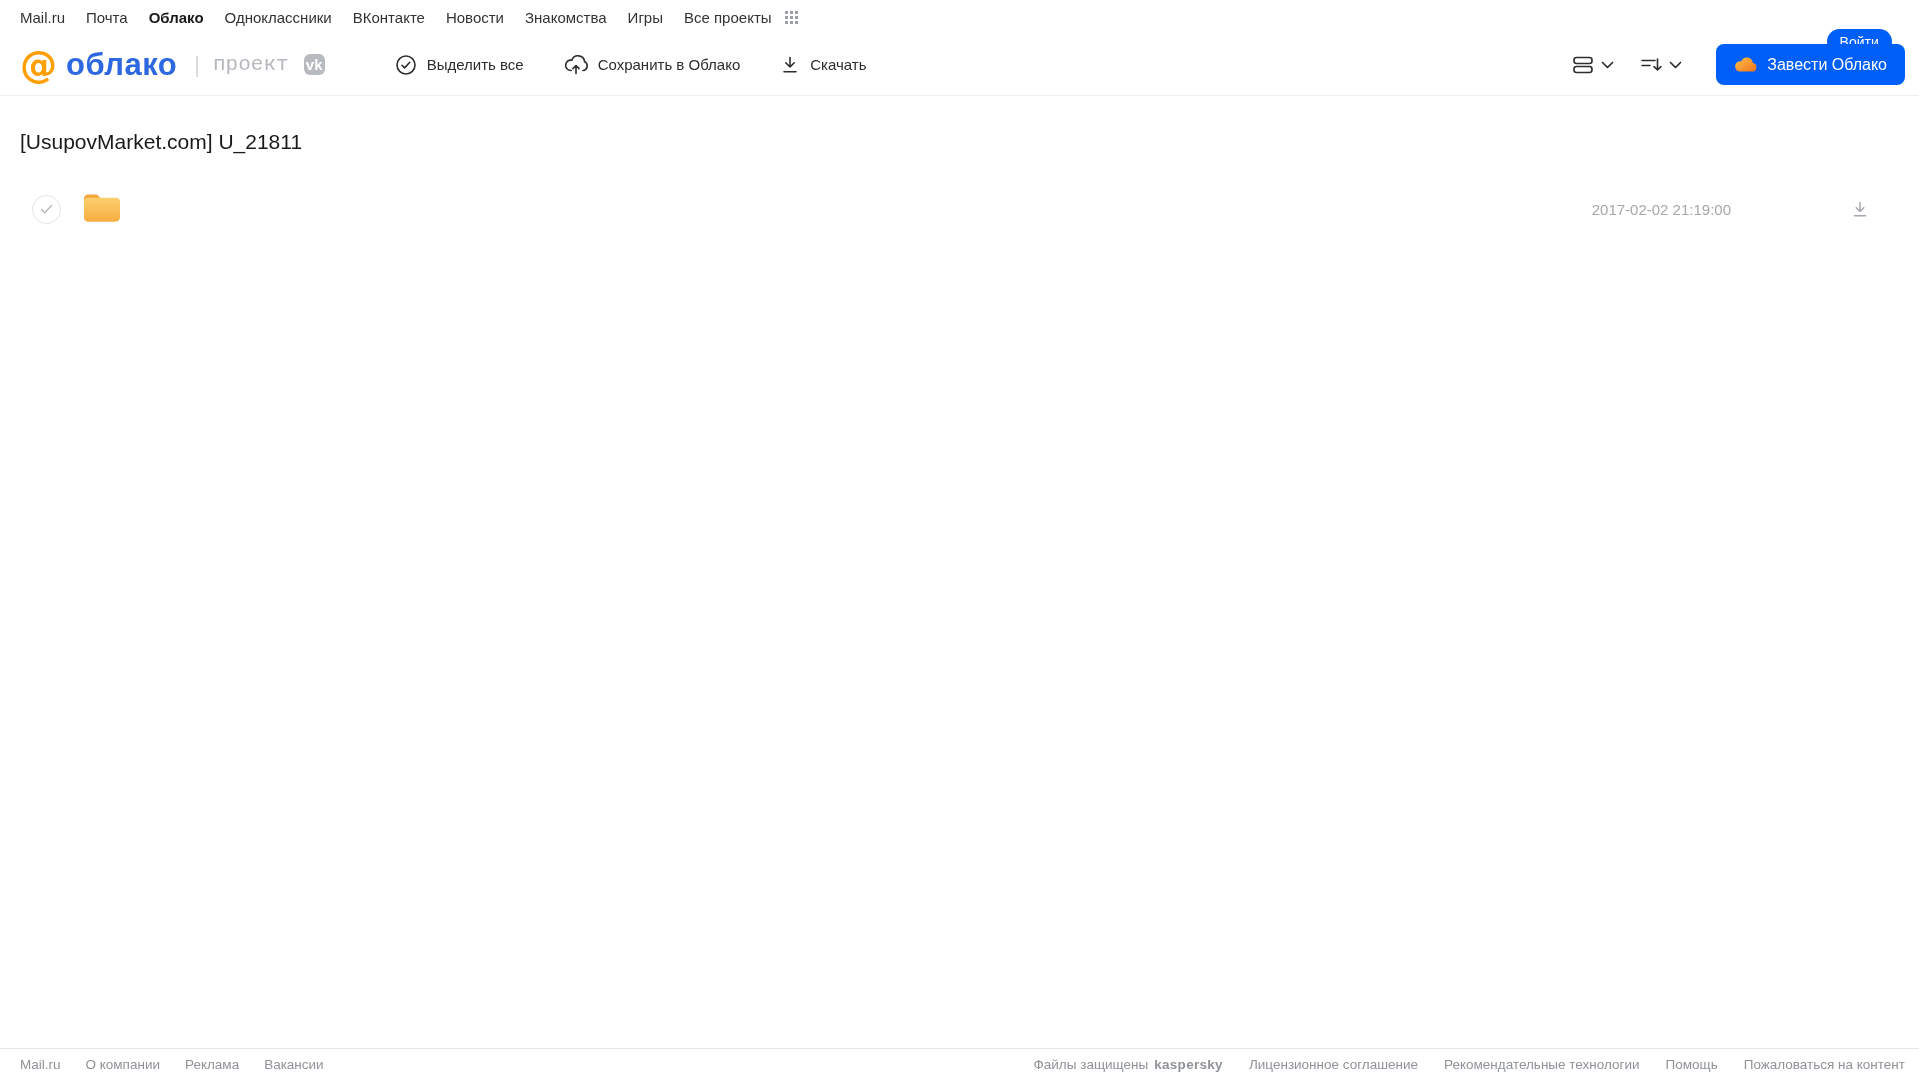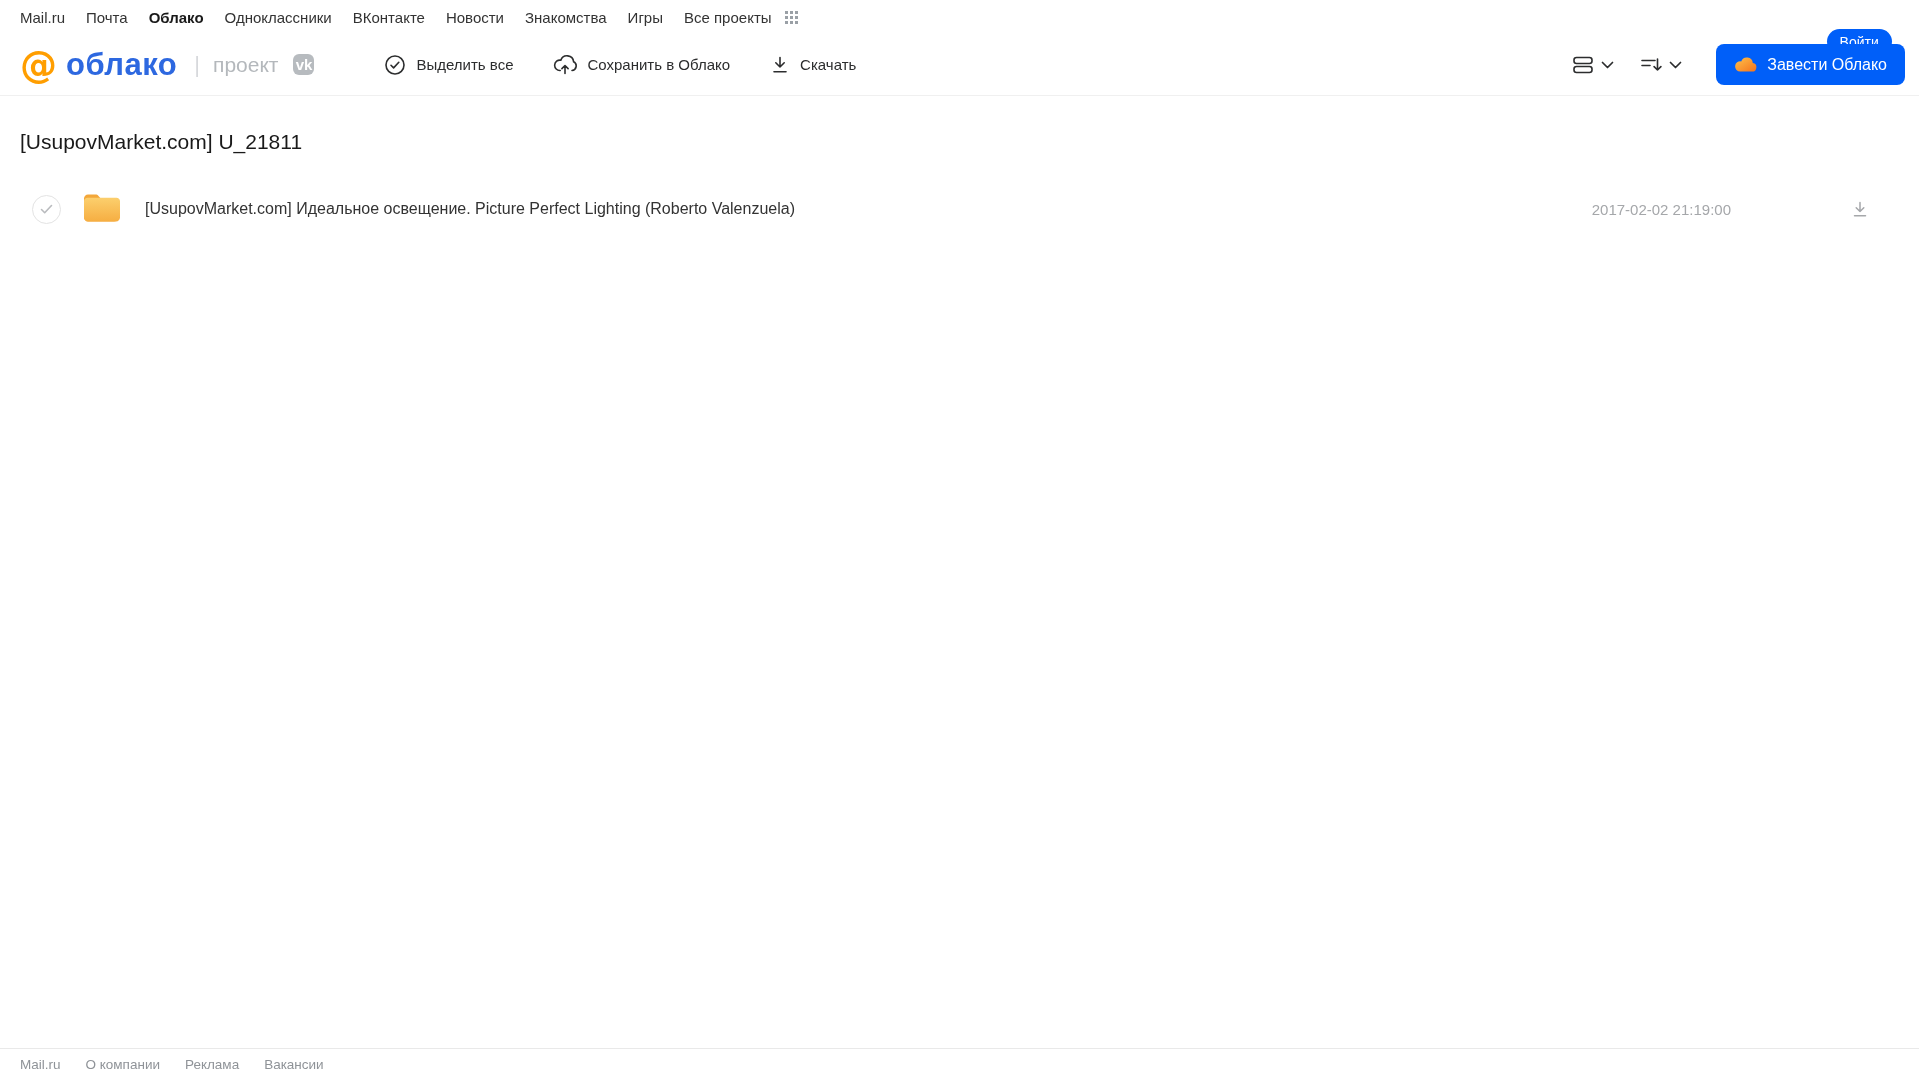--- a/index.html
+++ b/index.html
@@ -20,21 +20,21 @@
     padding:0 13px; font-size:14px; cursor:pointer; font-family:inherit; }
 
   
   .header { height:62px; display:flex; align-items:center; padding:0 14px 0 20px;
     border-bottom:1px solid #f0f0f0; }
   .logo { display:flex; align-items:center; gap:9px; cursor:pointer; }
   .logo-at { font-size:37px; font-weight:bold; color:#ff9e00; line-height:1;
     font-family:"DejaVu Sans",sans-serif; }
   .logo-text { font-size:31px; font-weight:bold; color:#2d68e0; letter-spacing:0.5px; }
   .logo-divider { color:#d7d9dc; font-size:22px; margin:0 4px 0 8px; font-weight:300; }
-  .logo-project { color:#b4b8bc; font-size:21px; }
+  .logo-project { color:#b4b8bc; font-size:21px;font-family:Liberation Mono, monospace; }
   .vk-badge { width:21px; height:21px; background:#b7bbbf; border-radius:6px; color:#fff;
     font-size:15px; font-weight:bold; display:flex; align-items:center; justify-content:center;
     margin-left:6px; }
   .toolbar { display:flex; align-items:center; gap:40px; margin-left:70px; }
   .tool-btn { display:flex; align-items:center; gap:10px; background:none; border:none;
     font-size:15px; color:#2c2d2e; cursor:pointer; font-family:inherit; }
   .header-right { margin-left:auto; display:flex; align-items:center; gap:26px; }
   .icon-drop { display:flex; align-items:center; gap:7px; background:none; border:none; cursor:pointer; }
   .create-btn { display:flex; align-items:center; gap:10px; background:#005ff9; color:#fff;
     border:none; border-radius:8px; height:41px; padding:16px 18px; font-size:16px; cursor:pointer;
@@ -193,33 +193,42 @@
         <defs>
             <linearGradient id="fg" x1="0" y1="0" x2="0" y2="1">
           <stop offset="0" stop-color="#fccf6d"></stop>
               <stop offset="1" stop-color="#f6ae42"></stop>
         </linearGradient>
           </defs>
         <path d="M2 7.5c0-2.2 1.8-4 4-4h7.5c1.2 0 2.3.5 3 1.4l2 2.4H32c2.2 0 4 1.8 4 4v15.2c0 2.2-1.8 4-4 4H6c-2.2 0-4-1.8-4-4z" fill="#f3a73a"></path>
         <path d="M2 10c0-1.8 1.6-3.3 3.6-3.3h28.8c2 0 3.6 1.5 3.6 3.3v16.5c0 2.2-1.8 4-4 4H6c-2.2 0-4-1.8-4-4z" fill="url(#fg)"></path>
       </svg>
     </span>
-    <span class="file-name">[UsupovMarket.com] Идеальное освещение. Picture Perfect Lighting (Roberto Valenzuela)</span>
     <span class="row-right">
       <span class="file-date">2017-02-02 21:19:00</span>
       <button class="row-dl">
         <svg width="18" height="19" viewBox="0 0 18 19">
             <path d="M9 2.5v9m0 0L5.2 7.7M9 11.5l3.8-3.8" fill="none" stroke="#a5a7aa" stroke-width="1.5" stroke-linecap="round" stroke-linejoin="round"></path>
             <path d="M3.5 15.8h11" stroke="#a5a7aa" stroke-width="1.5" stroke-linecap="round"></path>
           </svg>
       </button>
     </span>
   </div>
 </div>
 
 <div class="footer">
   <div class="footer-left">
     <a>Mail.ru</a>
     <a>О компании</a>
     <a>Реклама</a>
     <a>Вакансии</a>
   </div>
+  <div class="footer-right">
+    <span class="kasp-wrap">
+      <span class="kasp-label">Файлы защищены</span>
+      <a class="kasp-logo">kaspersky</a>
+    </span>
+    <a>Лицензионное соглашение</a>
+    <a>Рекомендательные технологии</a>
+    <a>Помощь</a>
+    <a>Пожаловаться на контент</a>
+  </div>
 </div>
 
 </body></html>

